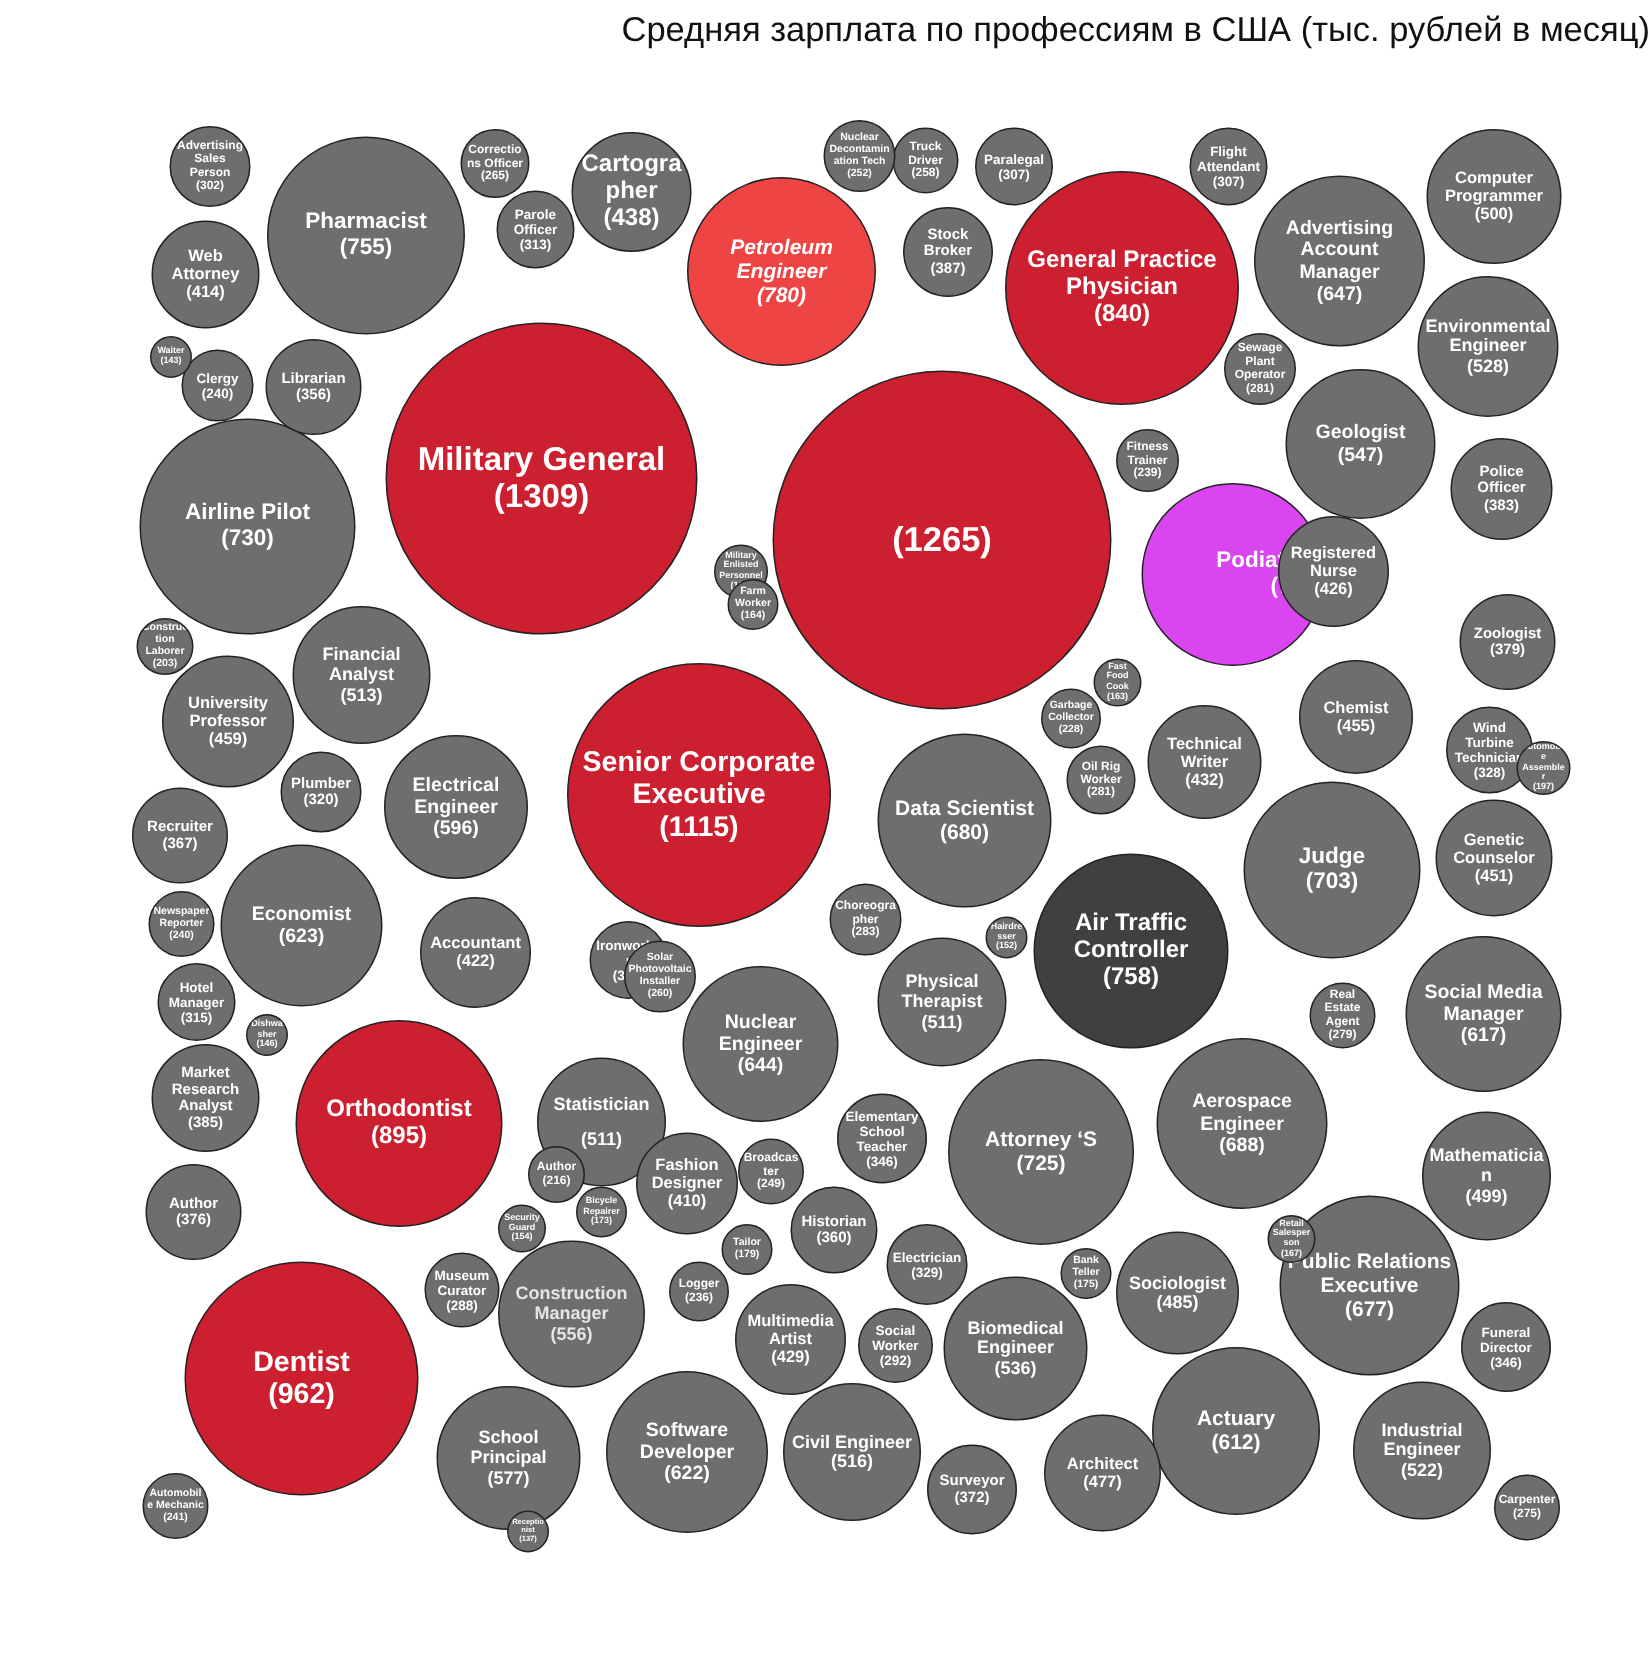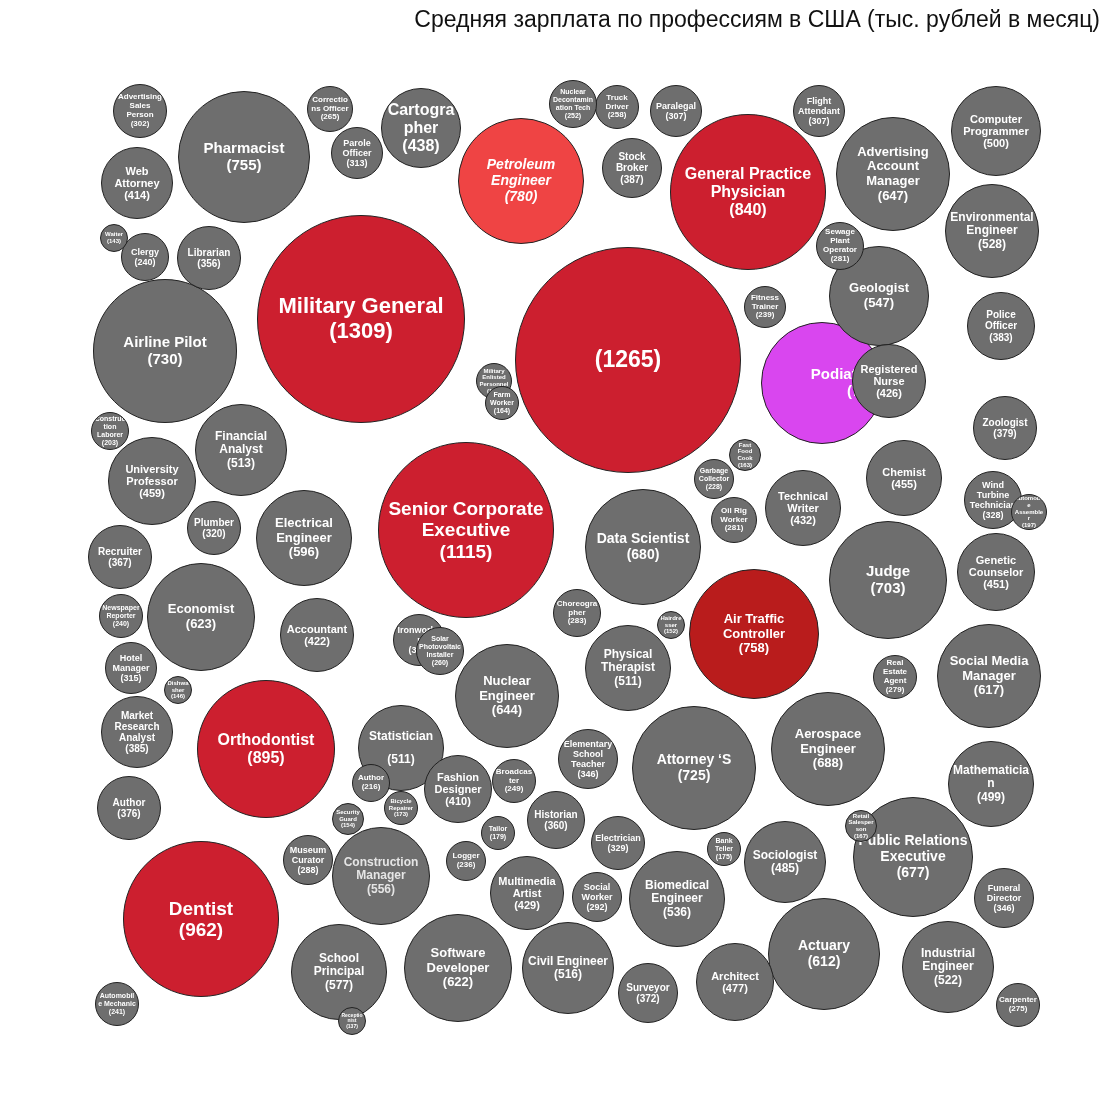--- a/index.html
+++ b/index.html
@@ -95,21 +95,21 @@
         <span class="val">(840)</span>
       </div>
       <div class="bubble" style="left: 458px; top: 118px; width: 126px; height: 126px; background: #ef4444; border: 1px solid rgb(34, 34, 34); color: rgb(255, 255, 255); font-size: 14px; font-style: italic;">
         <span class="lbl">Petroleum Engineer</span>
         <span class="val">(780)</span>
       </div>
       <div class="bubble" style="left: 761px; top: 322px; width: 122px; height: 122px; background: #d946ef; border: 1px solid rgb(34, 34, 34); color: rgb(255, 255, 255); font-size: 15px; text-align: right;">
         <span class="lbl">Podiatrist</span>
         <span class="val">(777)</span>
       </div>
-      <div class="bubble" style="left: 689px; top: 569px; width: 130px; height: 130px; background: #b91c1c; border: 1px solid rgb(34, 34, 34); color: rgb(255, 255, 255); font-size: 13px;">
+      <div class="bubble" style="left: 689px; top: 569px; width: 130px; height: 130px; background: #404040; border: 1px solid rgb(34, 34, 34); color: rgb(255, 255, 255); font-size: 16px;">
         <span class="lbl">Air Traffic Controller</span>
         <span class="val">(758)</span>
       </div>
       <div class="bubble" style="left: 178px; top: 91px; width: 132px; height: 132px; background: rgb(110, 110, 110); border: 1px solid rgb(34, 34, 34); color: rgb(255, 255, 255); font-size: 15px;">
         <span class="lbl">Pharmacist</span>
         <span class="val">(755)</span>
       </div>
       <div class="bubble" style="left: 93px; top: 279px; width: 144px; height: 144px; background: rgb(110, 110, 110); border: 1px solid rgb(34, 34, 34); color: rgb(255, 255, 255); font-size: 15px;">
         <span class="lbl">Airline Pilot</span>
         <span class="val">(730)</span>
@@ -163,21 +163,21 @@
         <span class="val">(596)</span>
       </div>
       <div class="bubble" style="left: 291px; top: 924px; width: 96px; height: 96px; background: rgb(110, 110, 110); border: 1px solid rgb(34, 34, 34); color: rgb(255, 255, 255); font-size: 12px;">
         <span class="lbl">School Principal</span>
         <span class="val">(577)</span>
       </div>
       <div class="bubble" style="left: 332px; top: 827px; width: 98px; height: 98px; background: rgb(110, 110, 110); border: 1px solid rgb(34, 34, 34); color: #e5e5e5; font-size: 12px;">
         <span class="lbl">Construction Manager</span>
         <span class="val">(556)</span>
       </div>
-      <div class="bubble" style="left: 829px; top: 246px; width: 100px; height: 100px; background: rgb(110, 110, 110); border: 1px solid rgb(34, 34, 34); color: rgb(255, 255, 255); font-size: 13px;">
+      <div class="bubble" style="left: 857px; top: 246px; width: 100px; height: 100px; background: rgb(110, 110, 110); border: 1px solid rgb(34, 34, 34); color: rgb(255, 255, 255); font-size: 13px;">
         <span class="lbl">Geologist</span>
         <span class="val">(547)</span>
       </div>
       <div class="bubble" style="left: 629px; top: 851px; width: 96px; height: 96px; background: rgb(110, 110, 110); border: 1px solid rgb(34, 34, 34); color: rgb(255, 255, 255); font-size: 12px;">
         <span class="lbl">Biomedical Engineer</span>
         <span class="val">(536)</span>
       </div>
       <div class="bubble" style="left: 945px; top: 184px; width: 94px; height: 94px; background: rgb(110, 110, 110); border: 1px solid rgb(34, 34, 34); color: rgb(255, 255, 255); font-size: 12px;">
         <span class="lbl">Environmental Engineer</span>
         <span class="val">(528)</span>

